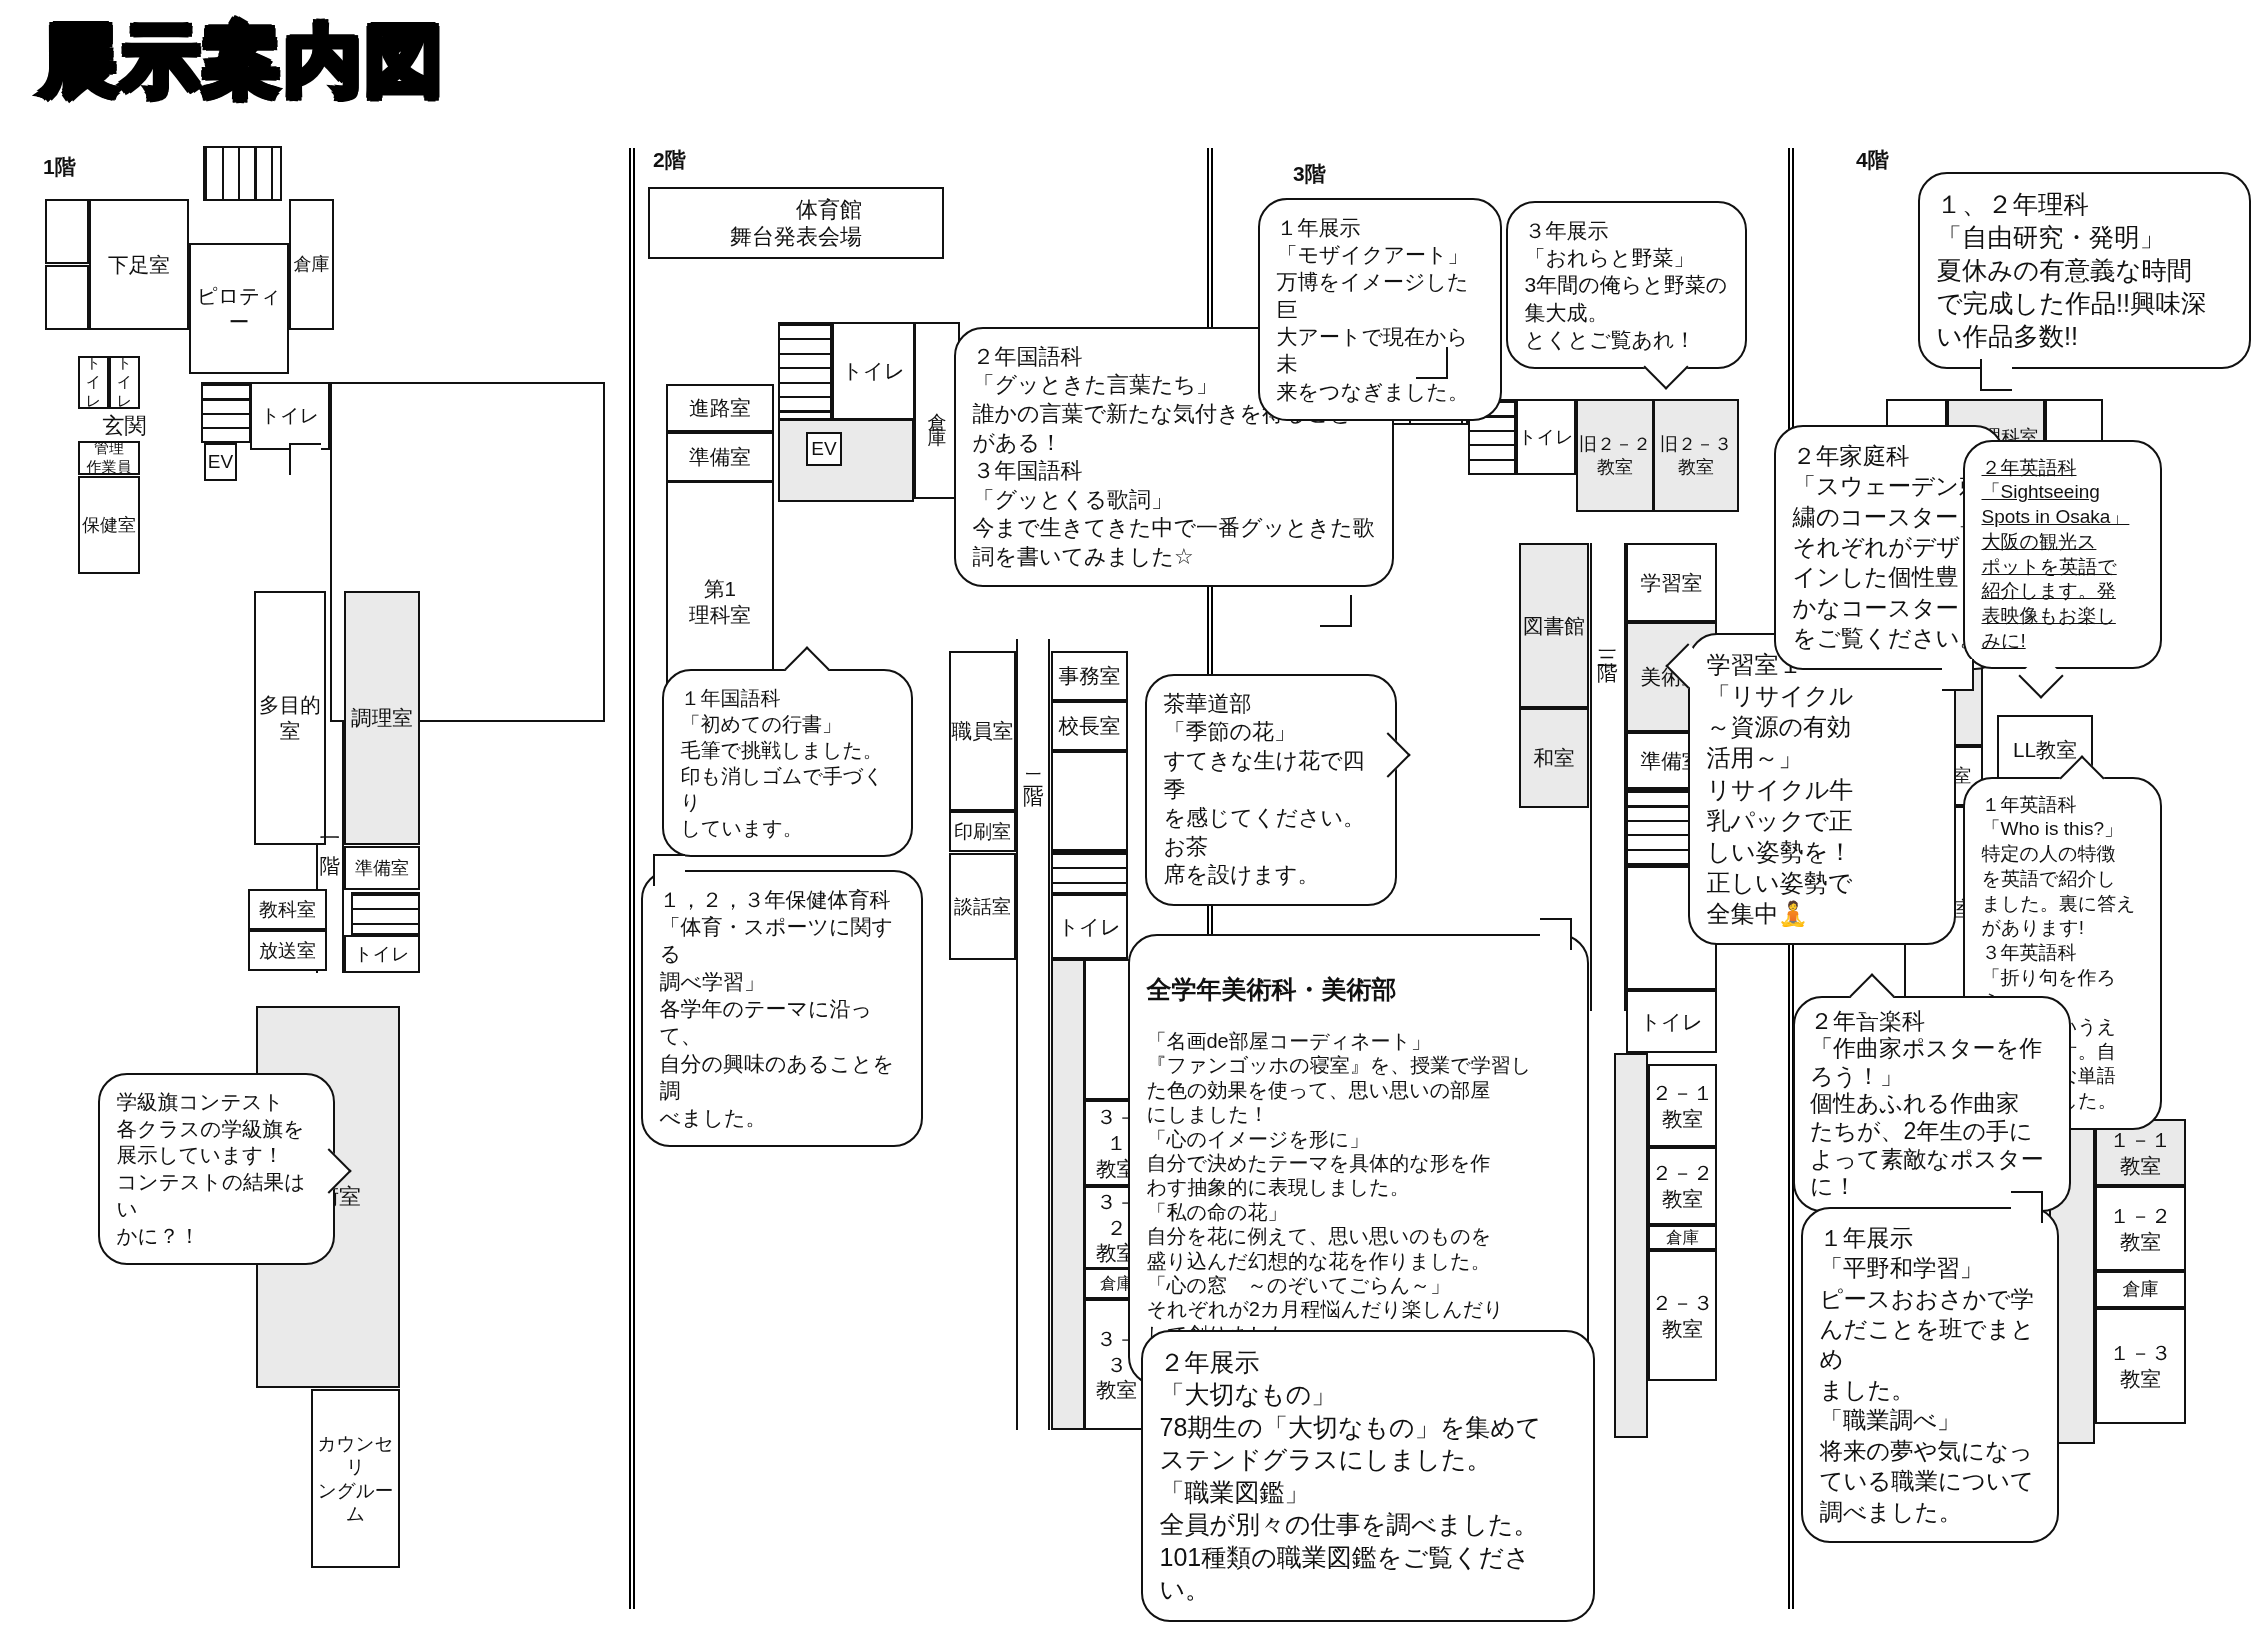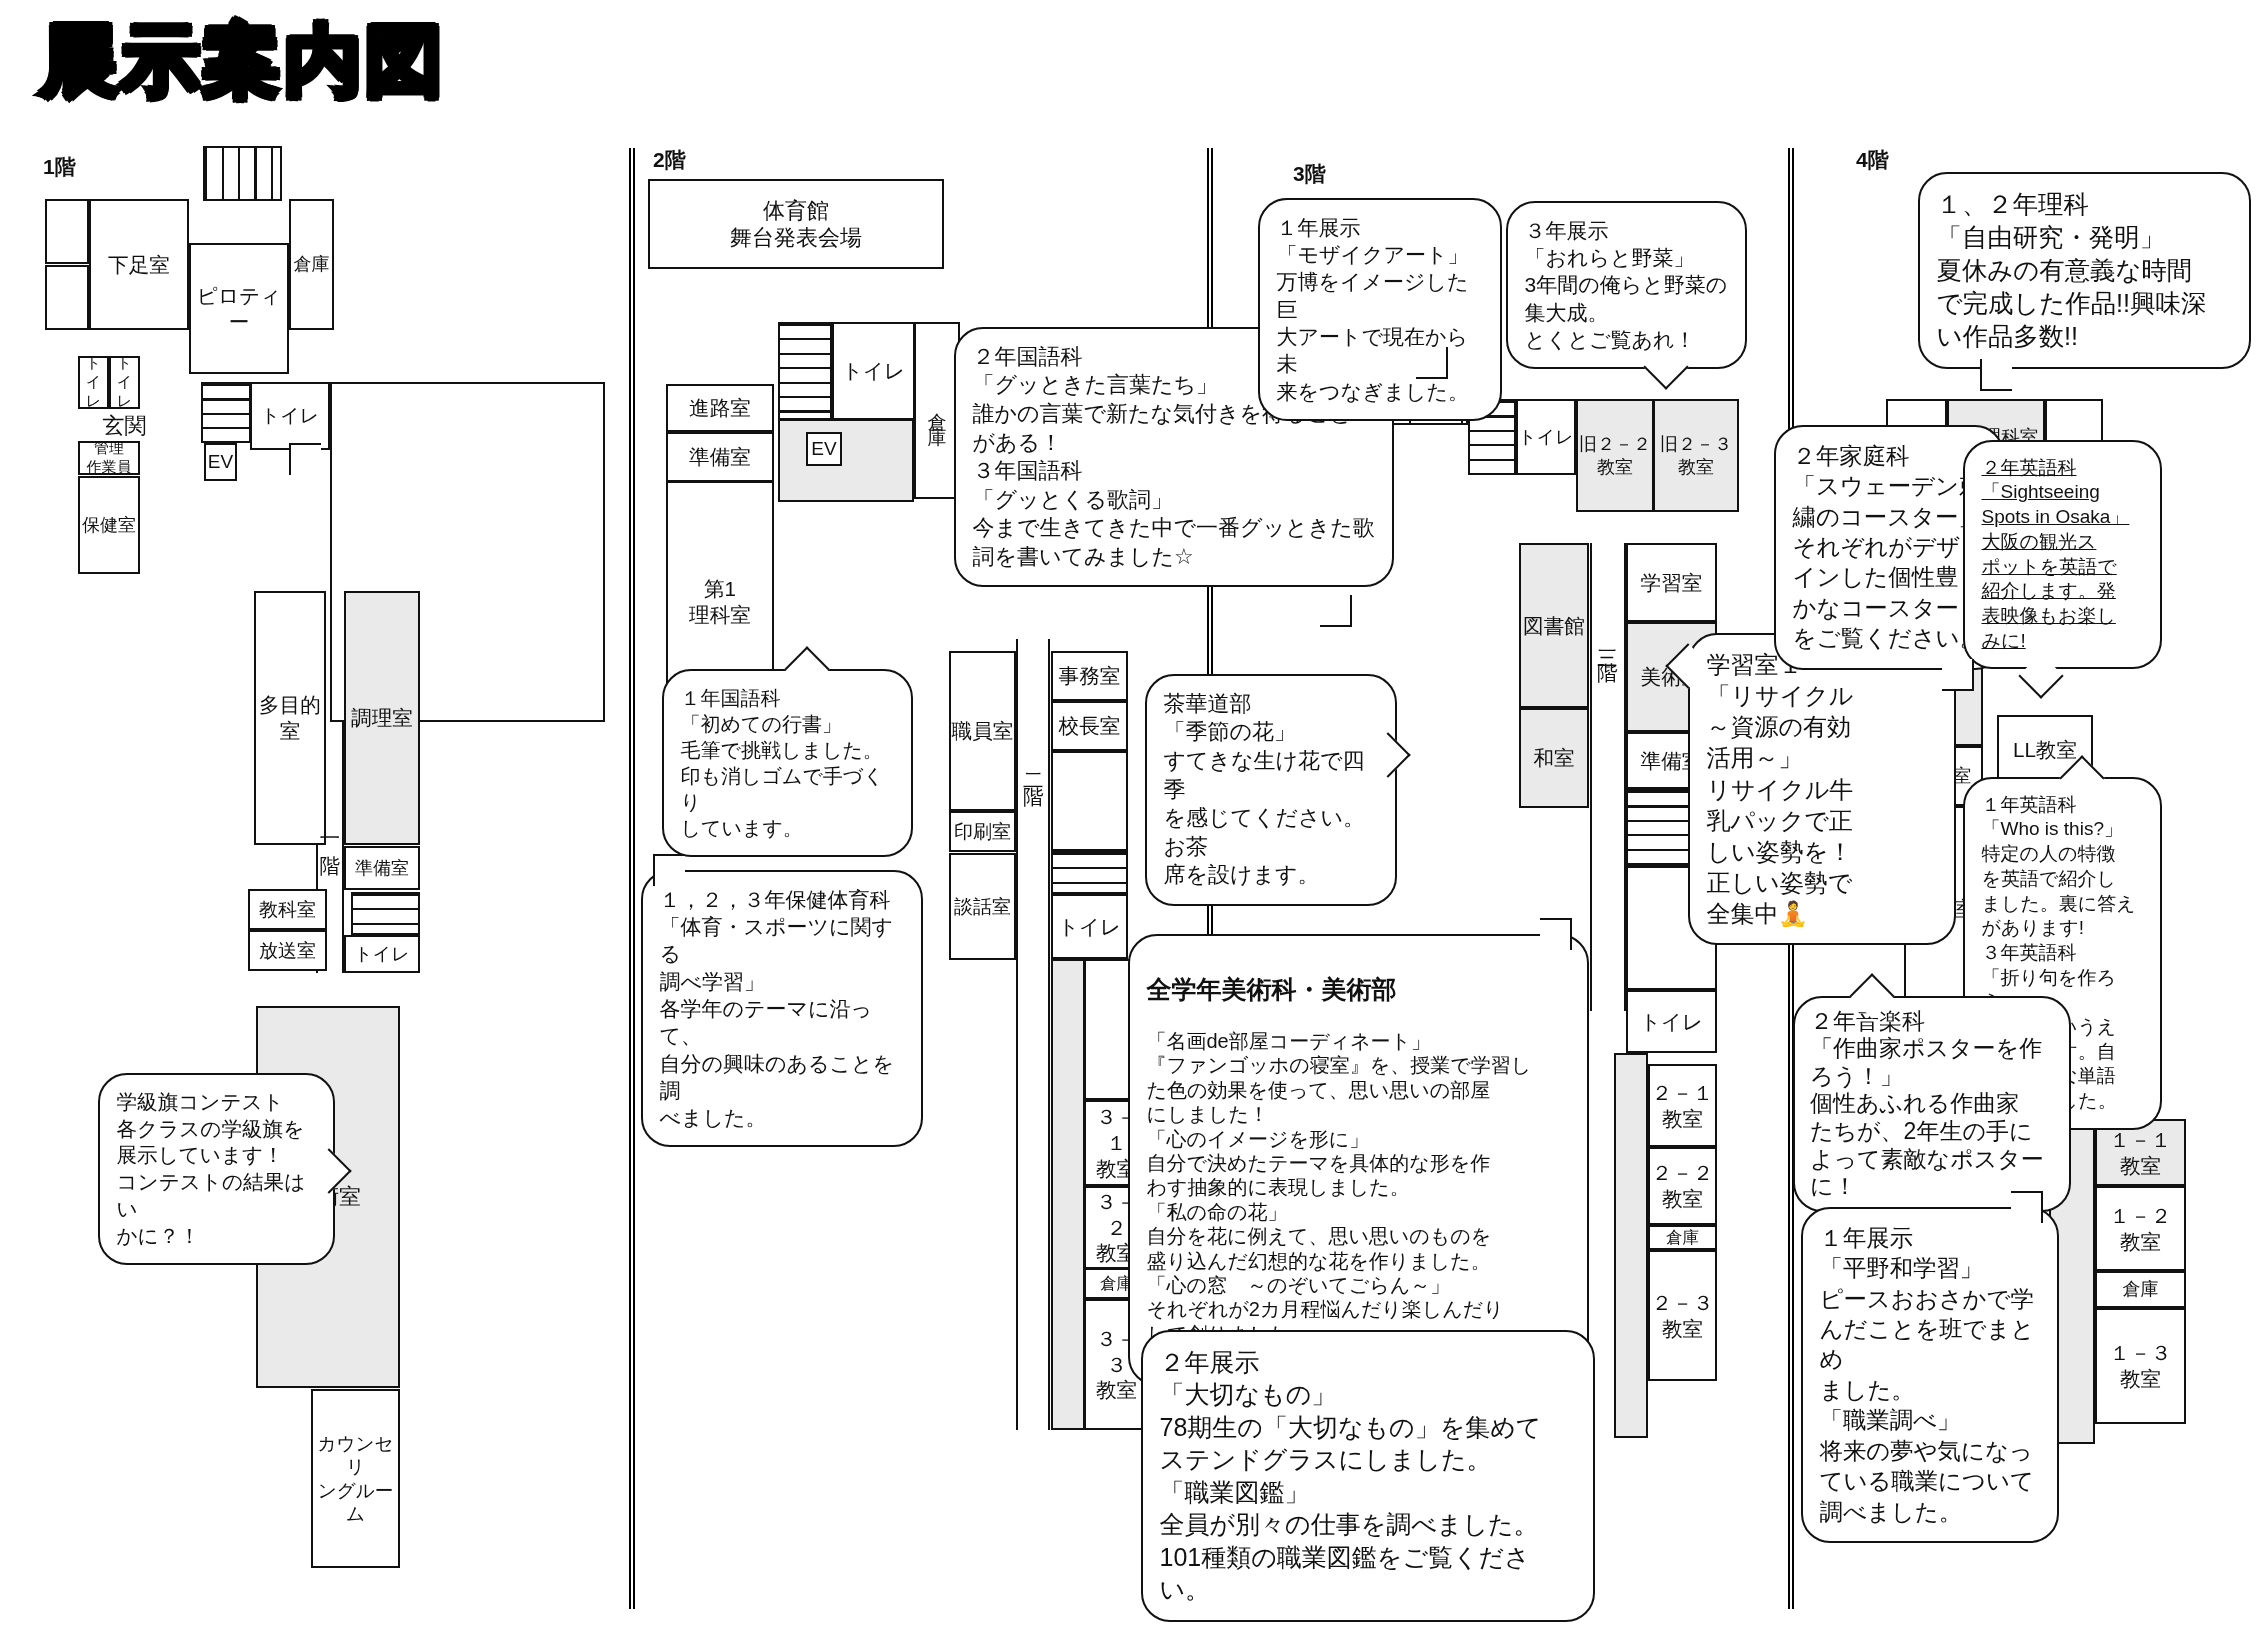--- a/index.html
+++ b/index.html
@@ -73,21 +73,21 @@
 
   <div class="tail" style="left:289px;top:443px;transform:rotate(90deg);"></div>
   <div class="tail" style="left:313px;top:1155px;transform:rotate(-135deg);"></div>
   <div class="bubble" style="left:98px;top:1073px;width:237px;font-size:20.6px;">学級旗コンテスト
 各クラスの学級旗を
 展示しています！
 コンテストの結果はい
 かに？！</div>
 
   <div class="flabel" style="left:653px;top:146px;">2階</div>
-  <div class="r" style="left:648px;top:179px;width:296px;height:90px;font-size:22px;">体育館
+  <div class="r" style="left:648px;top:187px;width:296px;height:72px;font-size:22px;text-align:right;">体育館
 舞台発表会場</div>
   <div class="r" style="left:666px;top:384px;width:108px;height:48px;">進路室</div>
   <div class="r" style="left:666px;top:432px;width:108px;height:50px;">準備室</div>
   <div class="r" style="left:666px;top:481px;width:108px;height:242px;">第1
 理科室</div>
   <div class="stairs" style="left:778px;top:322px;width:54px;height:98px;"></div>
   <div class="r" style="left:832px;top:322px;width:83px;height:98px;">トイレ</div>
   <div class="r vtext" style="left:914px;top:322px;width:46px;height:177px;font-size:19px;">倉庫</div>
   <div class="r shade" style="left:778px;top:419px;width:136px;height:83px;"></div>
   <div class="r" style="left:806px;top:432px;width:36px;height:34px;font-size:19px;">EV</div>

